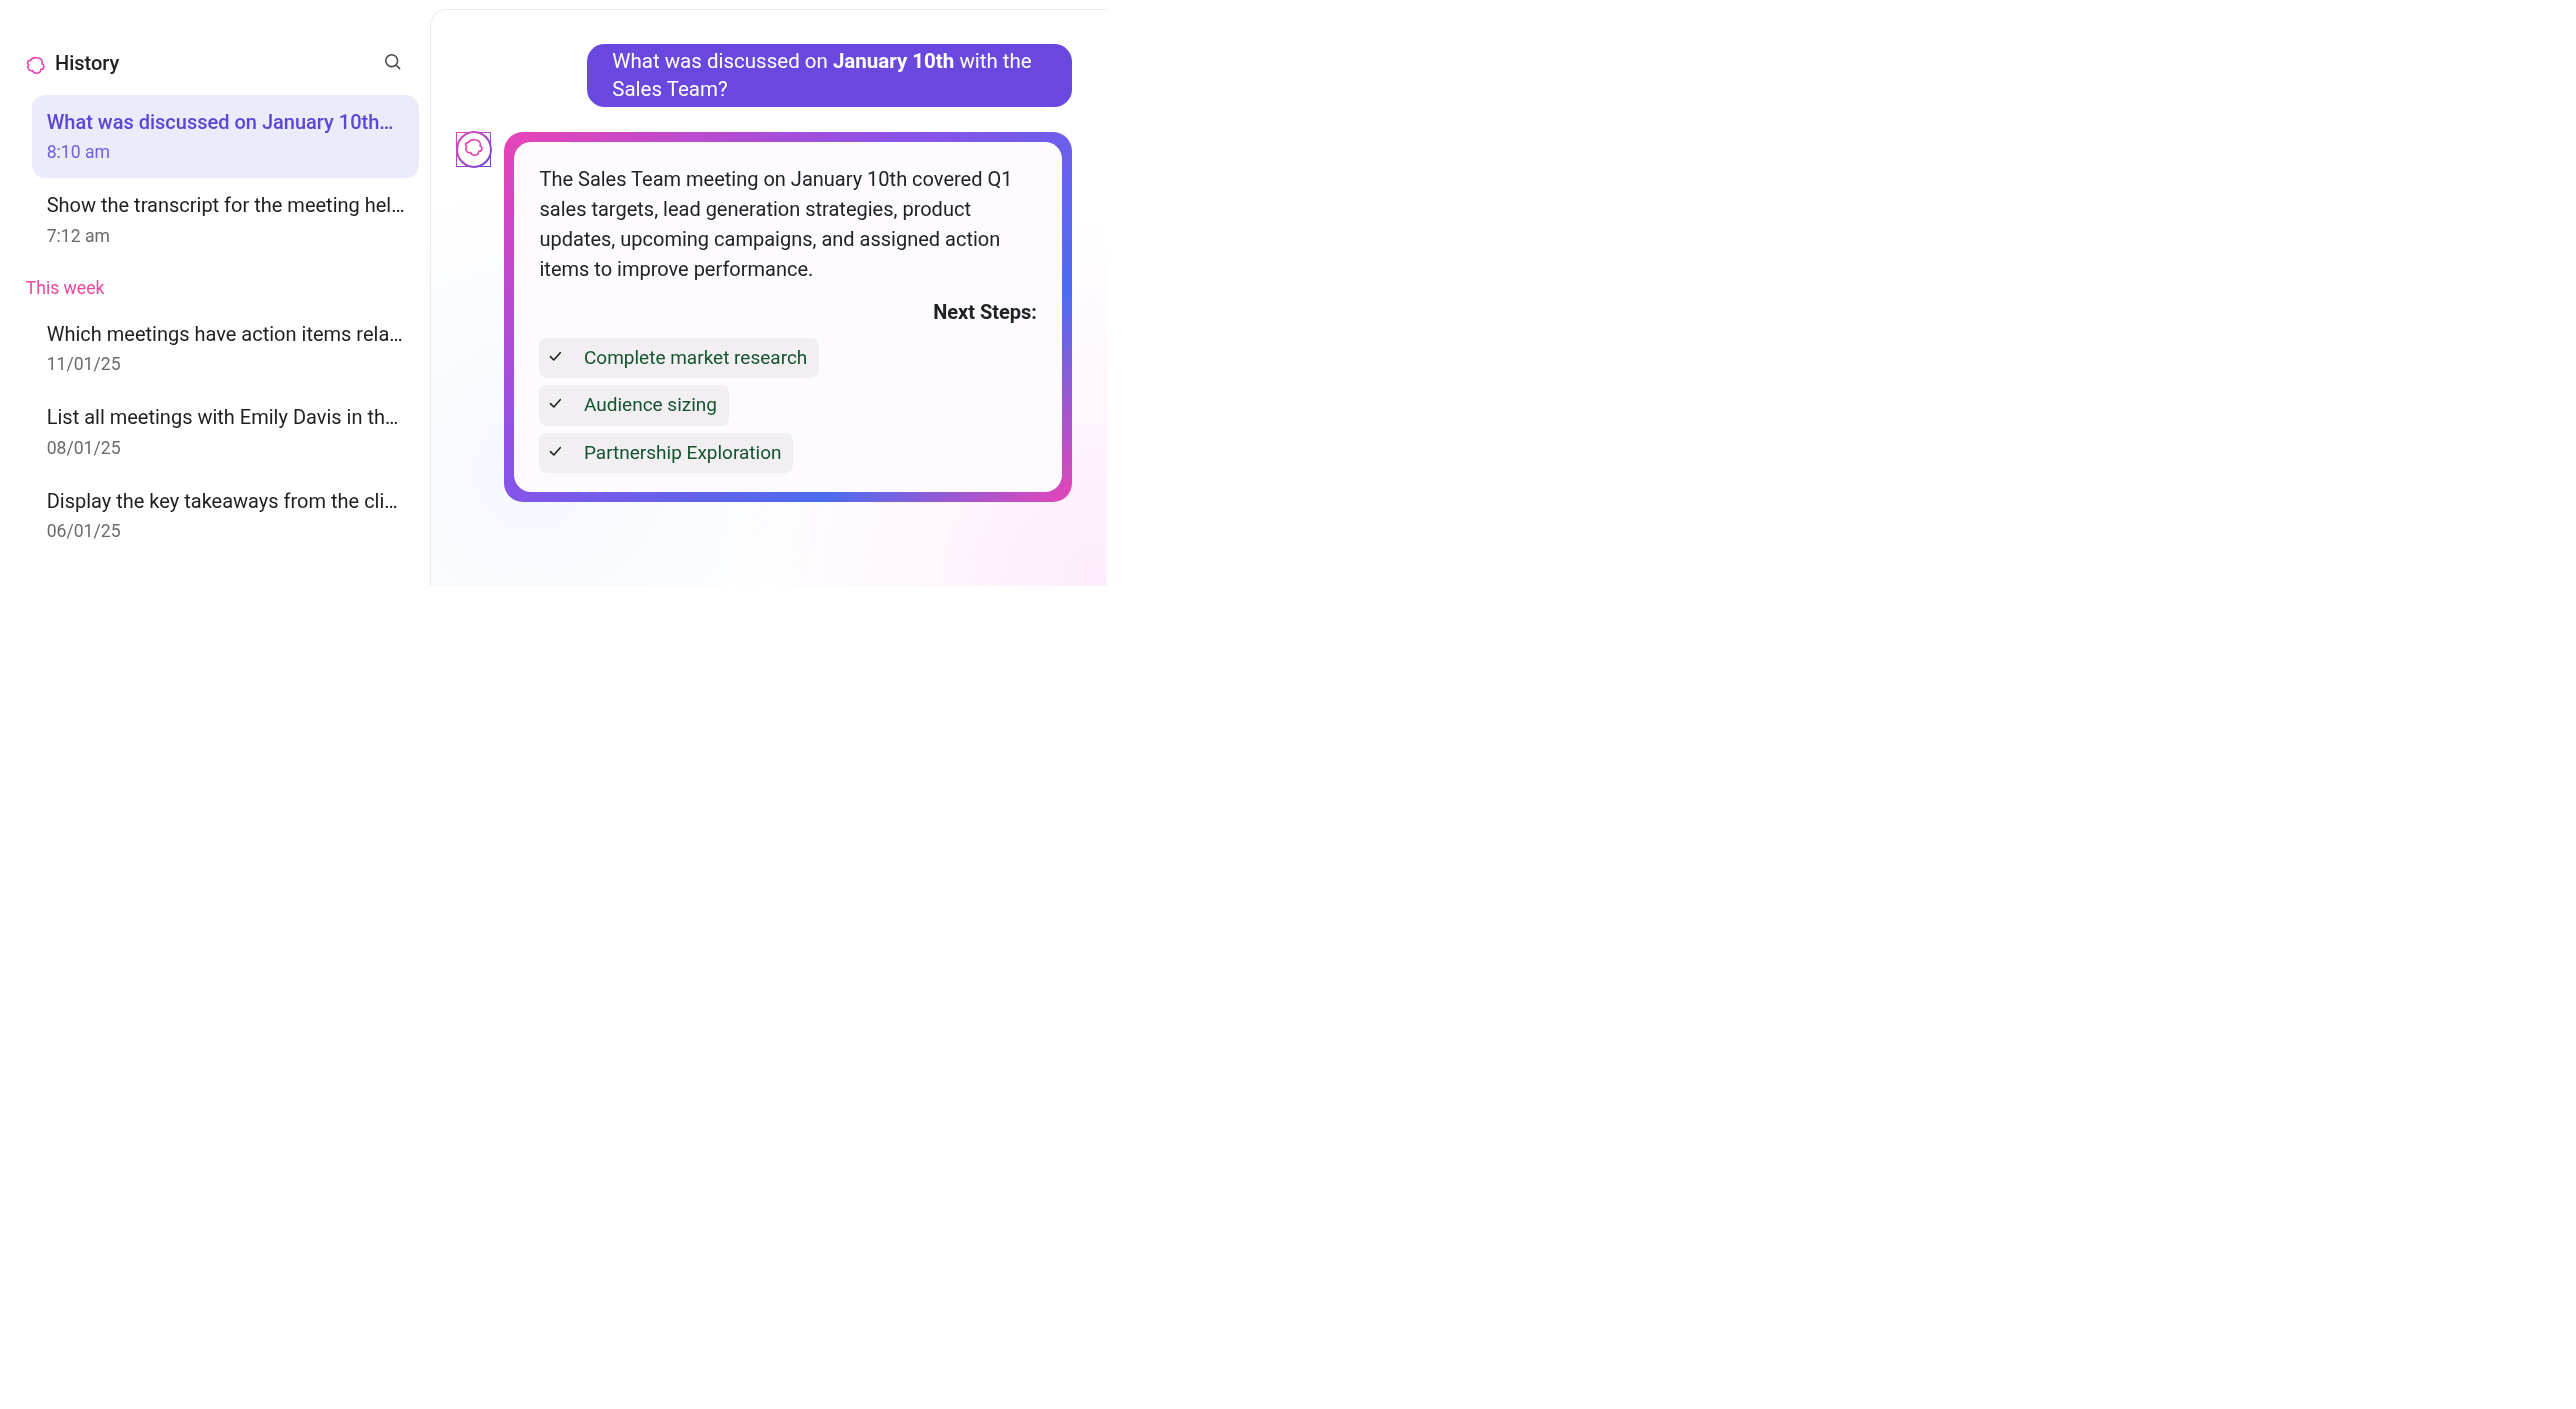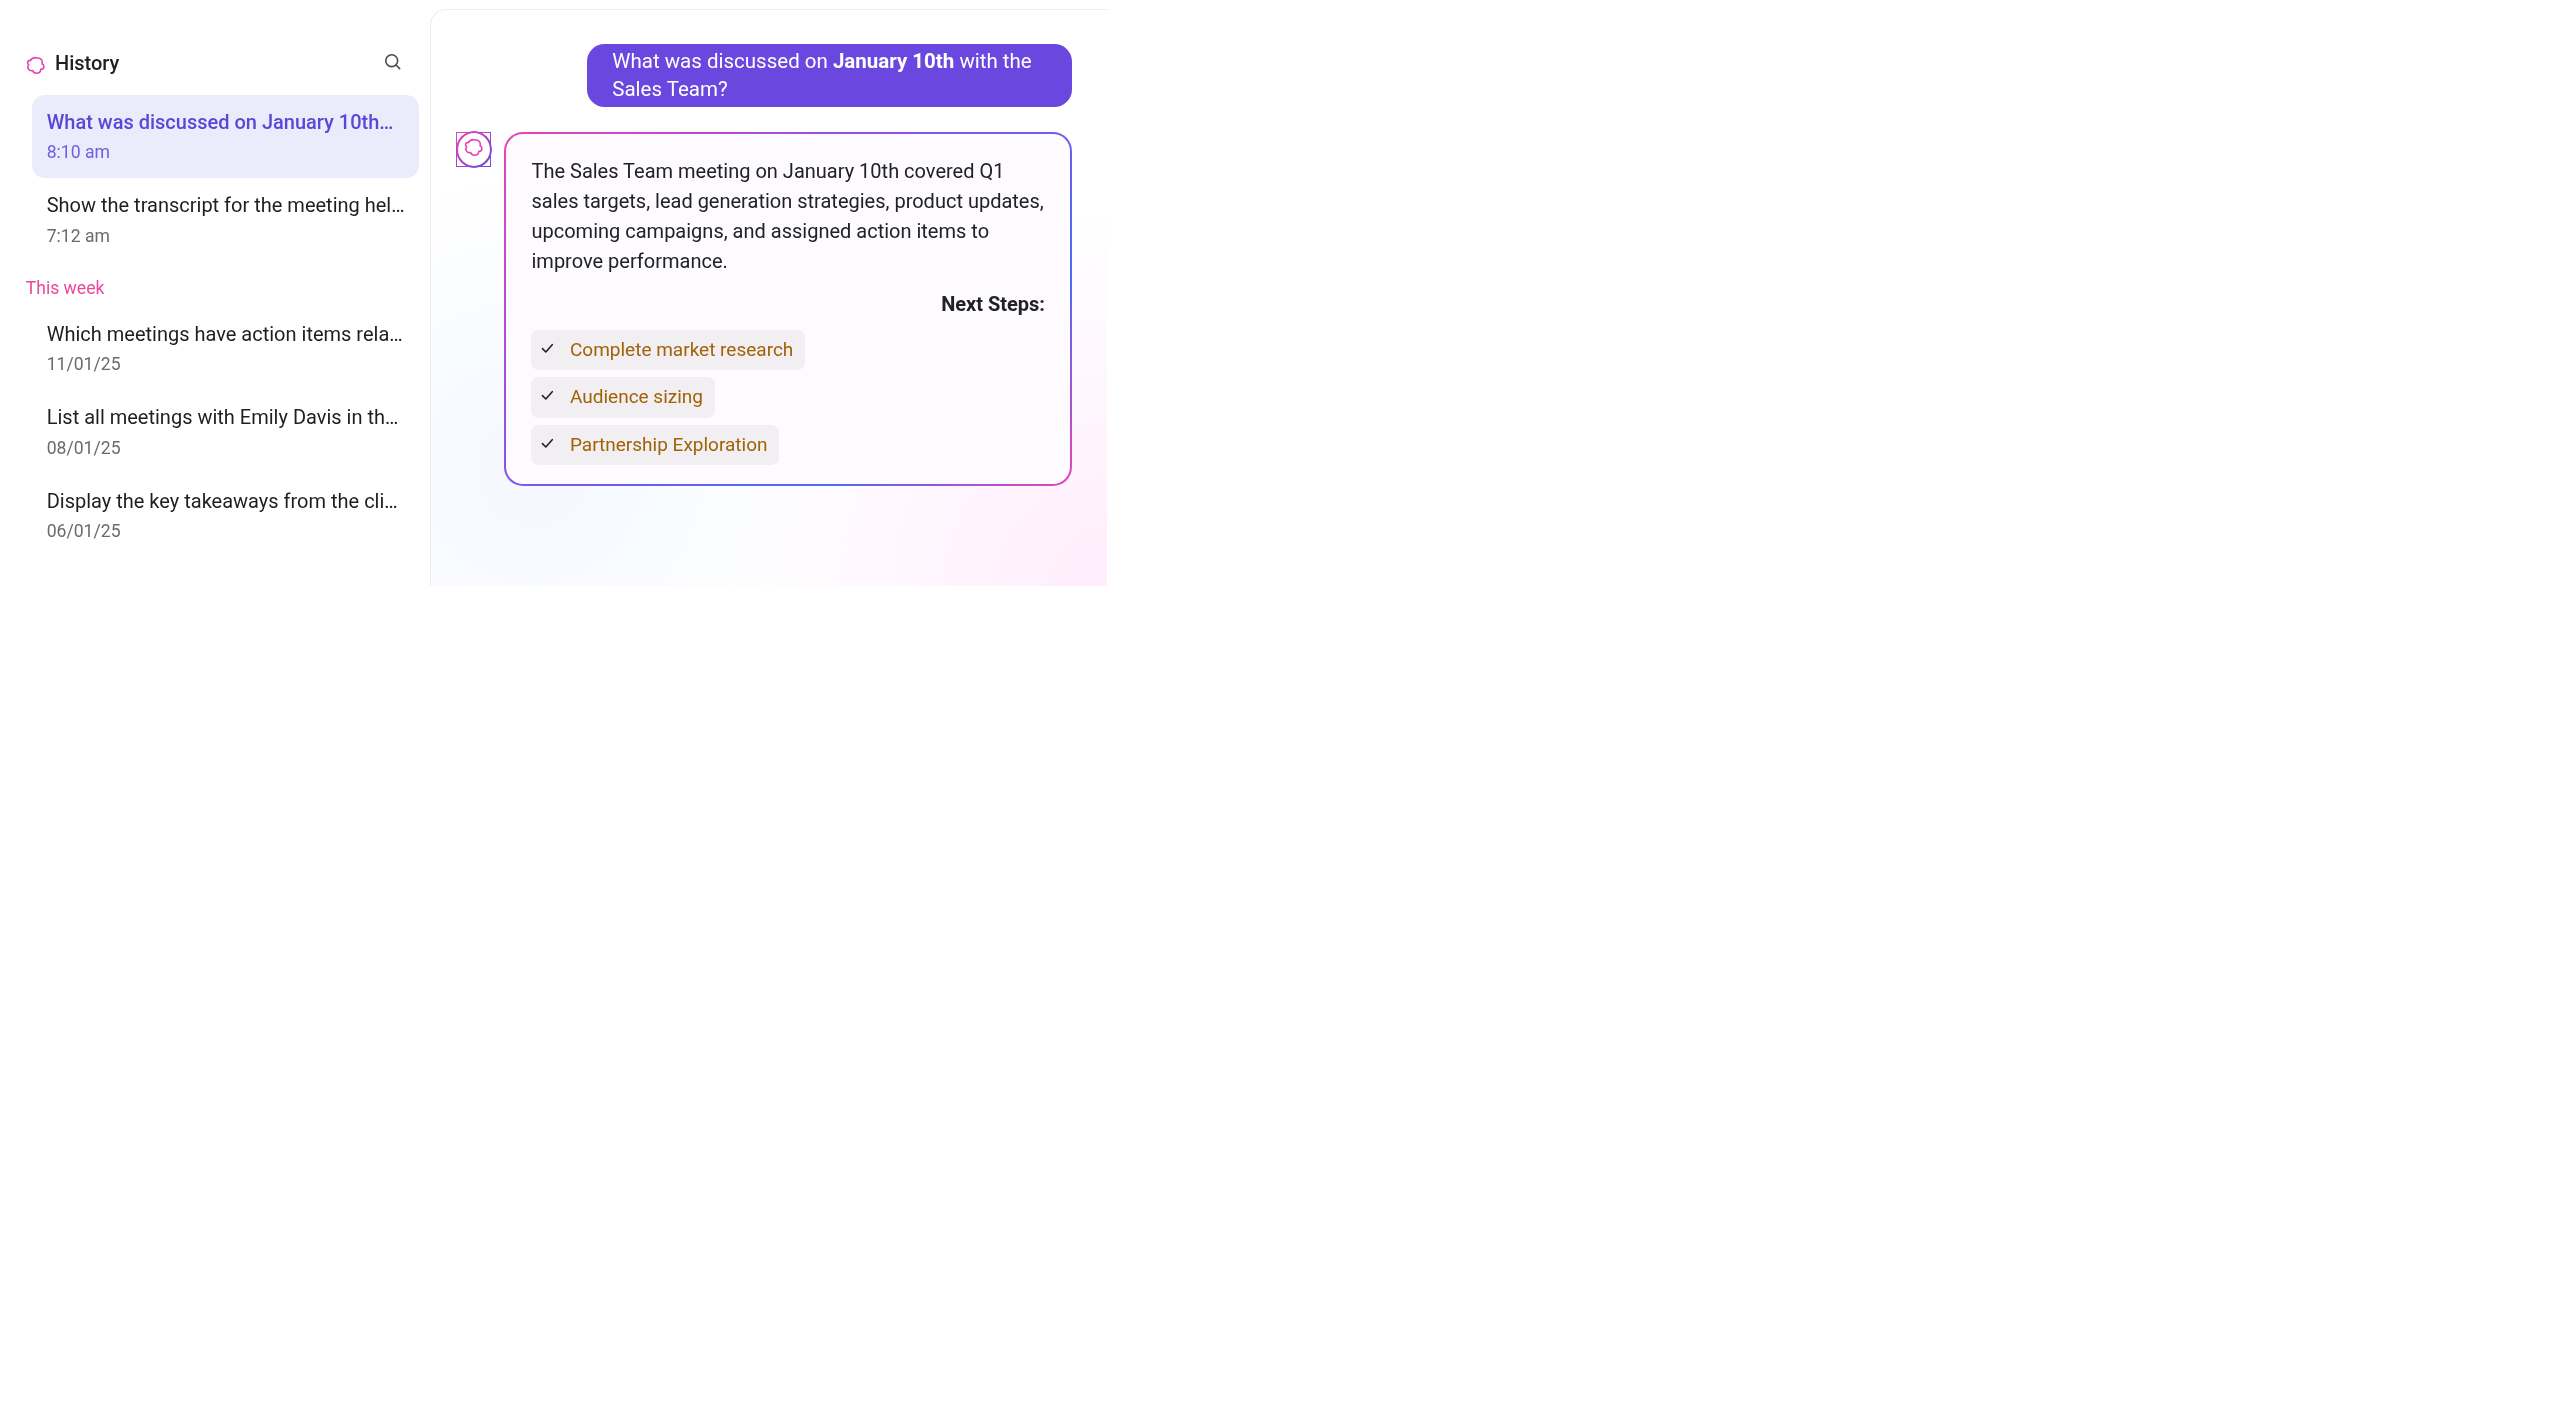--- a/index.html
+++ b/index.html
@@ -145,21 +145,21 @@
     -webkit-mask: linear-gradient(#fff 0 0) content-box, linear-gradient(#fff 0 0);
     -webkit-mask-composite: xor;
             mask-composite: exclude;
   }
   .avatar svg { width: 19px; height: 19px; position: relative; }
 
   .ai-bubble-wrap {
     flex:1 1 auto;
     position: relative;
     border-radius: 19px;
-    padding: 2px;
+    padding: 10px;
     background: linear-gradient(140deg, #e844b6 0%, #8a52e8 40%, #4c6cf0 75%, #e844b6 100%);
   }
   .ai-bubble {
     background: #fdfbff;
     border-radius: 17px;
     padding: 22px 25px 19px 25px;
     font-size: 20px;
     line-height: 1.5;
     color: #222;
   }
@@ -170,23 +170,23 @@
     flex-direction: column;
     gap: 7.3px;
     align-items: flex-start;
   }
   .chip {
     background: #f1eff2;
     border-radius: 7.3px;
     padding: 5.9px 11.7px 5.9px 8.8px;
     display: inline-flex;
     align-items: center;
-    gap: 15px;
+    gap: 21px;
     font-size: 19px;
-    color: #a16207;
+    color: #14532d;
   }
   .chip svg { width: 14.7px; height: 14.7px; stroke: #222; flex:0 0 auto; }
 </style>
 </head>
 <body>
 
 <aside class="sidebar">
   <div class="sidebar-header">
     <span class="logo">
       <svg viewBox="0 0 24 24" fill="none">

